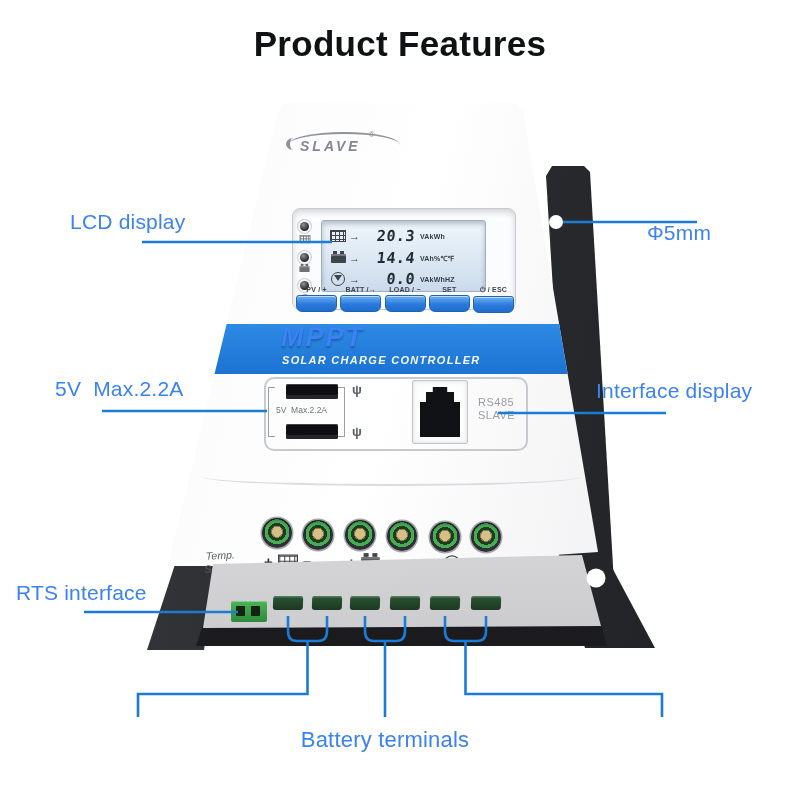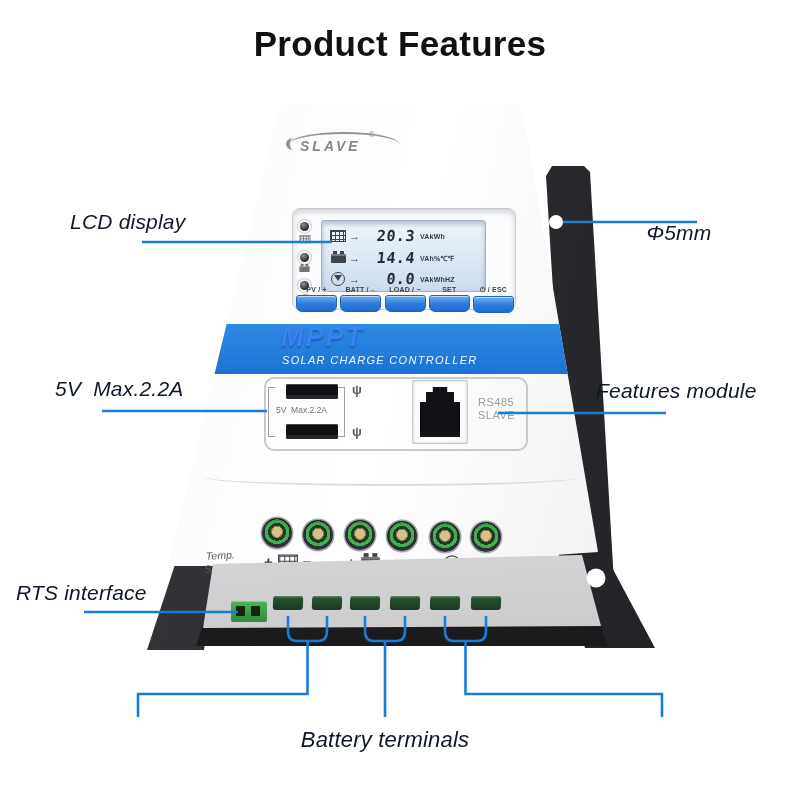--- a/index.html
+++ b/index.html
@@ -3,21 +3,21 @@
 <meta charset="utf-8">
 <style>
   html,body{margin:0;padding:0;background:#fff;}
   #canvas{position:relative;width:800px;height:800px;background:#fff;overflow:hidden;
           font-family:"Liberation Sans",sans-serif;color:#1a1b1d;}
   .abs{position:absolute;}
 
   
   #title{top:24px;left:0;width:800px;text-align:center;font-size:35px;font-weight:700;
          letter-spacing:.3px;color:#101113;}
-  .callout-label{font-size:21px;color:#0f172a;letter-spacing:.2px;white-space:pre;font-style:italic;}
+  .callout-label{font-size:21px;color:#3b82f6;letter-spacing:.2px;white-space:pre;}
   #lbl-lcd{left:70px;top:210px;}
   #lbl-mounting{left:583px;top:165px;width:192px;text-align:center;line-height:27px;}
   #lbl-usb{left:55px;top:377px;}
   #lbl-interface{left:596px;top:379px;}
   #lbl-rts{left:16px;top:581px;text-align:right;}
   .bottom-label{font-size:22px;text-align:center;}
   #lbl-pv{left:58px;top:727px;width:160px;}
   #lbl-battery{left:287px;top:727px;width:196px;}
   #lbl-load{left:572px;top:727px;width:180px;}
 
@@ -86,21 +86,21 @@
   .btn-label{font-size:7px;font-weight:700;color:#3c434c;letter-spacing:.2px;white-space:nowrap;}
   .btn{margin-top:2px;height:15px;border-radius:3px 3px 6px 6px;border:1px solid #1d63b8;
        background:linear-gradient(#6eb0f3,#2a7adc 55%,#1f6cce);
        box-shadow:inset 0 1px 0 rgba(255,255,255,.55);}
 
   
   #mppt-band{left:0;top:324px;width:800px;height:50px;
        background:linear-gradient(#2e8ae4,#1c73d2);}
   #mppt-title{left:281px;top:322px;font-size:27px;font-weight:900;font-style:italic;
        letter-spacing:2px;color:#3b82f6;text-shadow:0 2px 2px rgba(0,0,0,.25);}
-  #mppt-sub{left:282px;top:354px;font-size:11px;font-weight:400;font-style:italic;
+  #mppt-sub{left:282px;top:354px;font-size:11px;font-weight:700;font-style:italic;
        letter-spacing:1.3px;color:#f2f7fd;}
 
   
   #usb-panel{left:264px;top:377px;width:260px;height:70px;border:2px solid #c6c9cd;border-radius:10px;}
   .usb-port{left:286px;width:52px;height:15px;background:#0f0f12;border-radius:2px;
        box-shadow:inset 0 -4px 0 #26262a,inset 0 1px 0 #45454b;}
   #usb1{top:384px;} #usb2{top:424px;}
   .usb-glyph{font-size:13px;color:#5a5f66;font-weight:700;}
   .usb-glyph::before{content:"\03C8";}
   #usbg1{left:352px;top:382px;} #usbg2{left:352px;top:424px;}
@@ -277,21 +277,21 @@
   <div class="abs slot" style="left:350px;top:596px;"></div>
   <div class="abs slot" style="left:390px;top:596px;"></div>
   <div class="abs slot" style="left:430px;top:596px;"></div>
   <div class="abs slot" style="left:471px;top:596px;"></div>
 
   <div id="lbl-lcd" class="abs callout-label">LCD display</div>
   <div id="lbl-mounting" class="abs callout-label">
     <div>Φ5mm</div>
   </div>
   <div id="lbl-usb" class="abs callout-label">5V  Max.2.2A</div>
-  <div id="lbl-interface" class="abs callout-label">Features module</div>
+  <div id="lbl-interface" class="abs callout-label">Interface display</div>
   <div id="lbl-rts" class="abs callout-label">RTS interface</div>
   <div id="lbl-battery" class="abs callout-label bottom-label">Battery terminals</div>
 
   <svg id="callouts" class="abs" width="800" height="800" viewBox="0 0 800 800">
     <g stroke="#1b7cd6" stroke-width="2.6" fill="none">
       <path d="M142,242 H332"></path>
       <path d="M563,222 H697"></path>
       <path d="M102,411 H267"></path>
       <path d="M498,413 H666"></path>
       <path d="M84,612 H238"></path>

